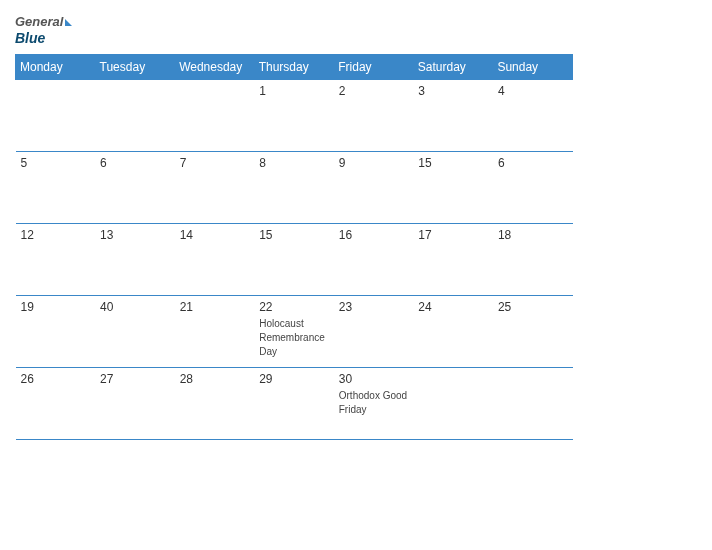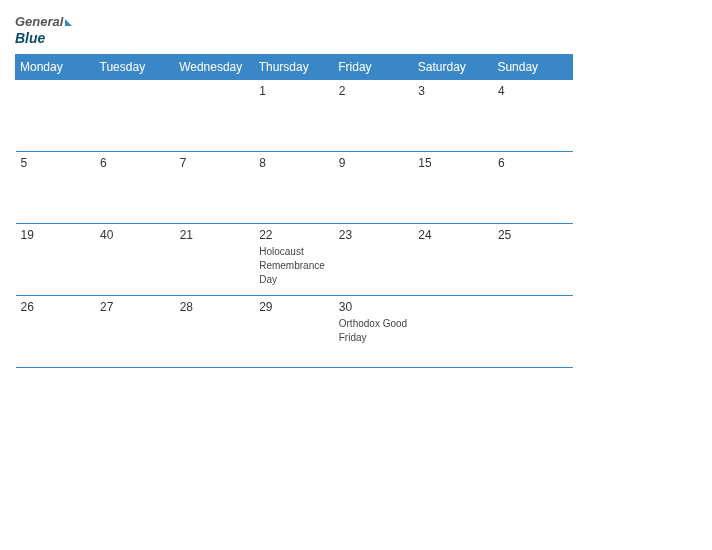--- a/index.html
+++ b/index.html
@@ -151,20 +151,43 @@
           </td>
           <td>
             <span class="day-number">15</span>
           </td>
           <td>
             <span class="day-number">6</span>
           </td>
         </tr>
         <tr>
           <td>
+            <span class="day-number">12</span>
+          </td>
+          <td>
+            <span class="day-number">13</span>
+          </td>
+          <td>
+            <span class="day-number">14</span>
+          </td>
+          <td>
+            <span class="day-number">15</span>
+          </td>
+          <td>
+            <span class="day-number">16</span>
+          </td>
+          <td>
+            <span class="day-number">17</span>
+          </td>
+          <td>
+            <span class="day-number">18</span>
+          </td>
+        </tr>
+        <tr>
+          <td>
             <span class="day-number">19</span>
           </td>
           <td>
             <span class="day-number">40</span>
           </td>
           <td>
             <span class="day-number">21</span>
           </td>
           <td><span class="day-number">22</span><span class="event-text">Holocaust Remembrance Day</span></td>
           <td>

